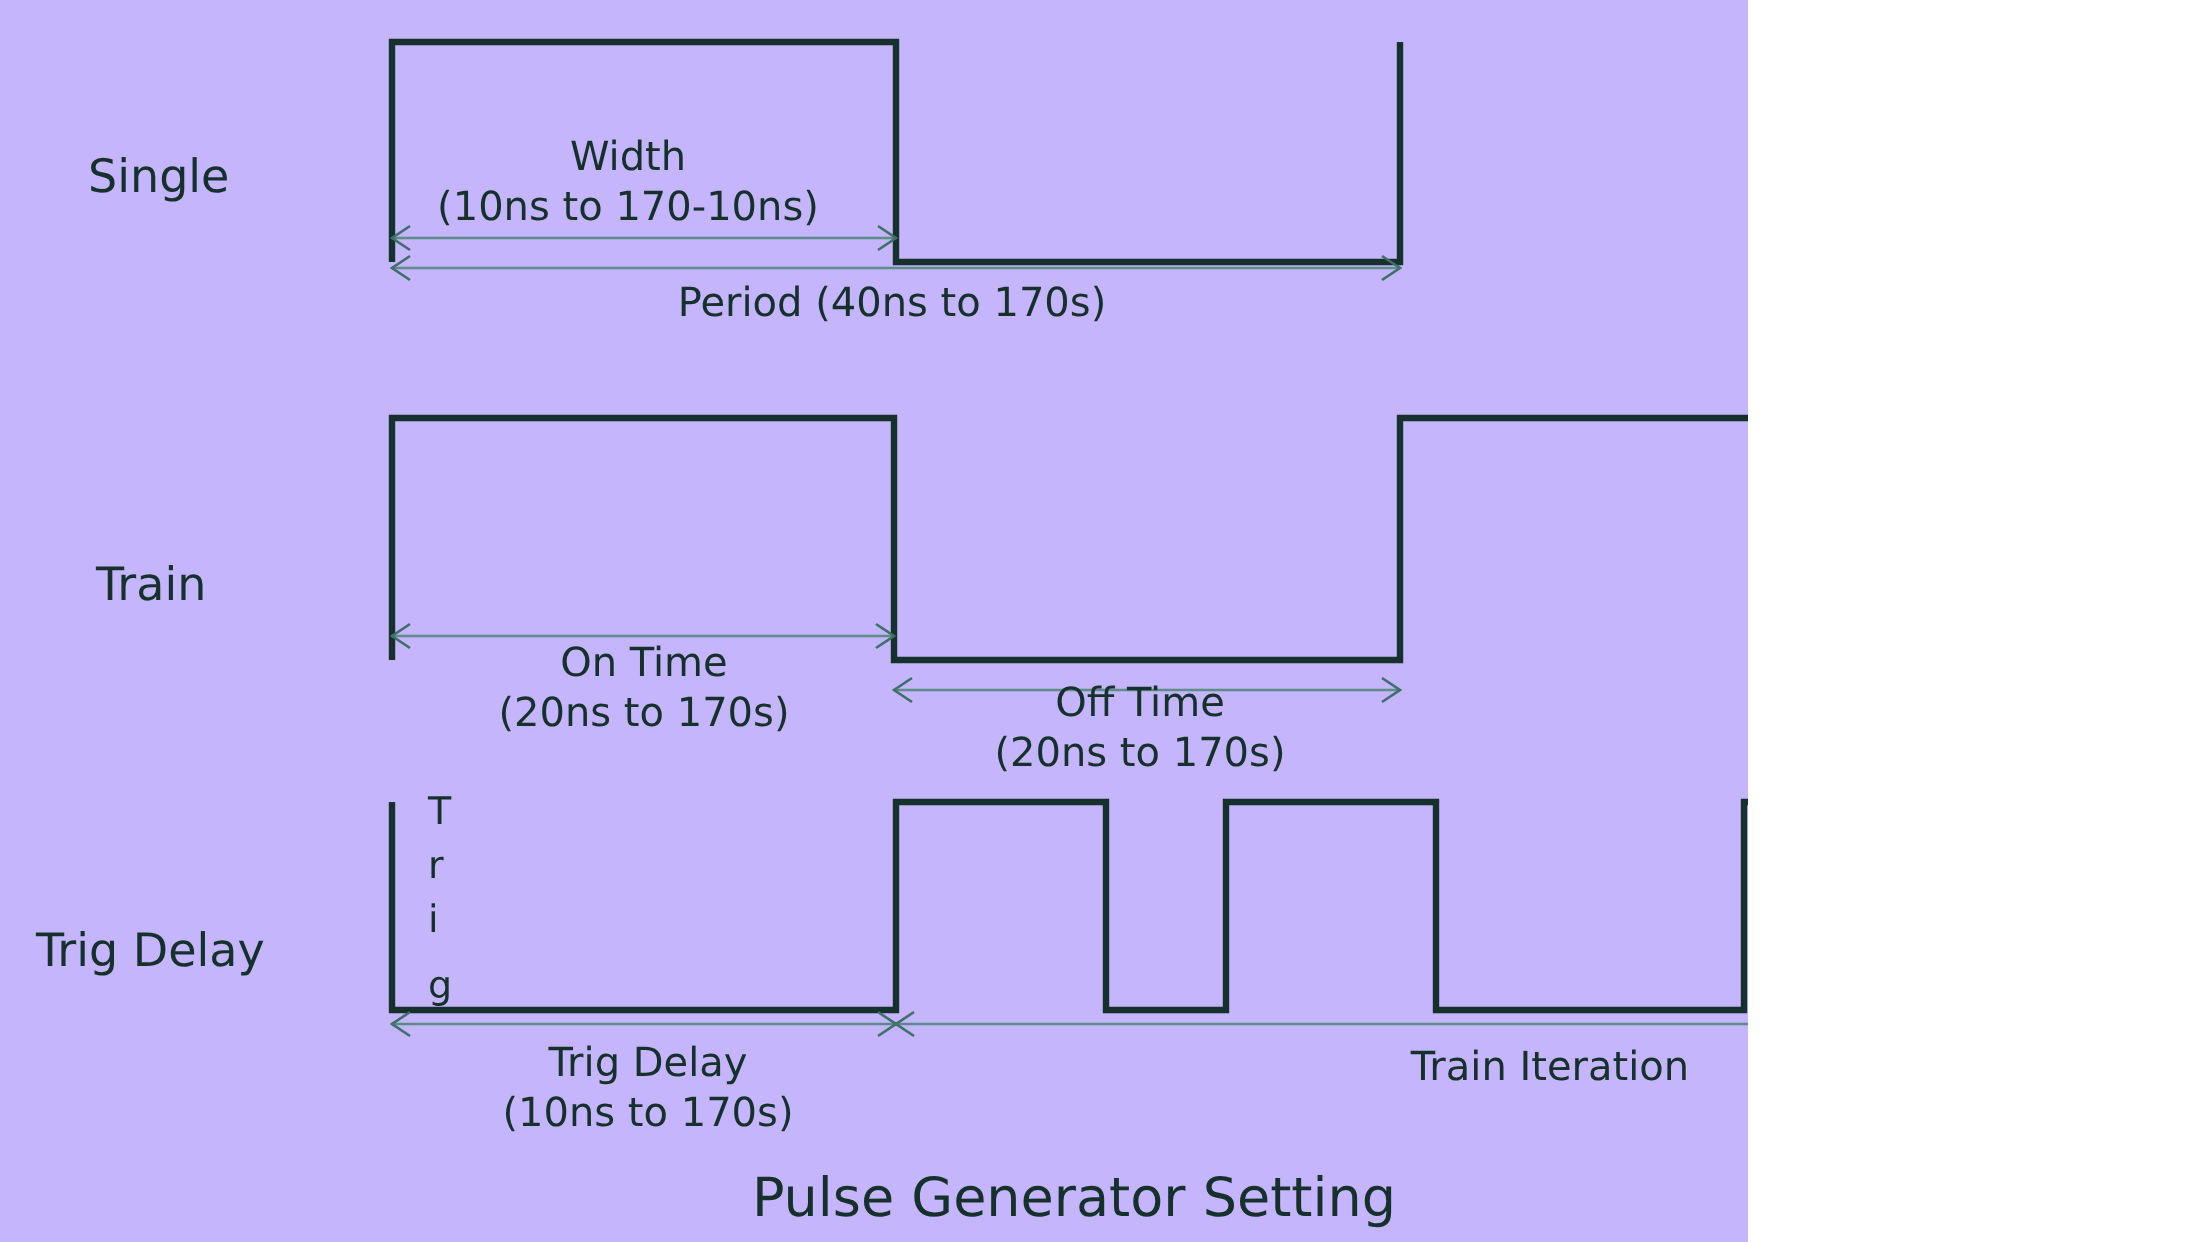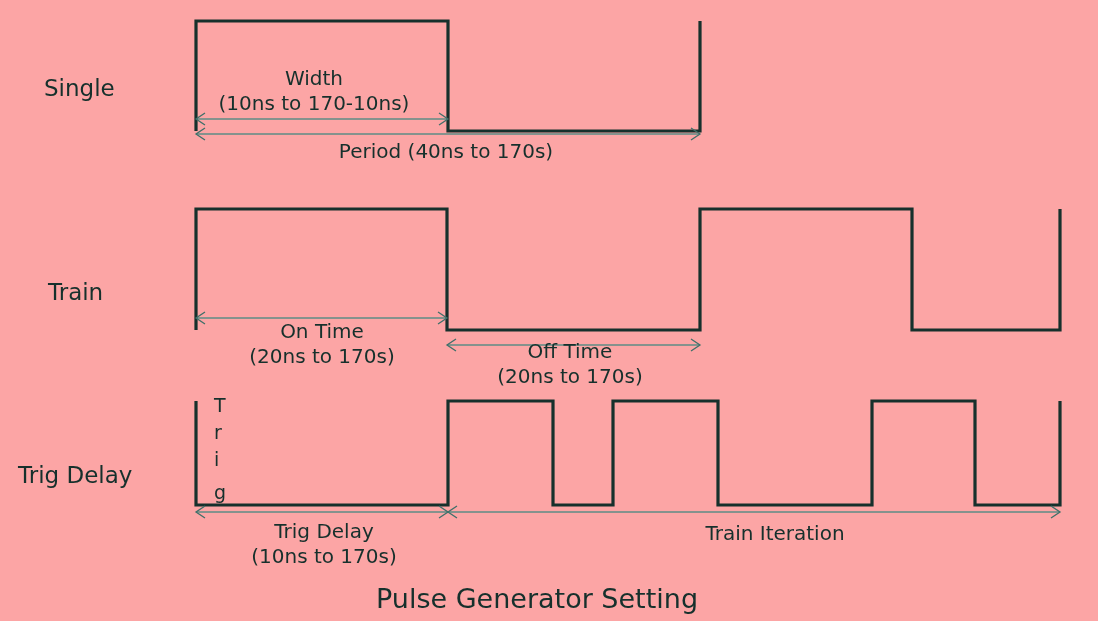--- a/index.html
+++ b/index.html
@@ -5,23 +5,23 @@
   html, body {
     margin: 0;
     padding: 0;
     background: #ffffff;
   }
   body {
     font-family: "DejaVu Sans", sans-serif;
   }
   #diagram-root {
     position: relative;
-    width: 1098px;
+    width: 874px;
     height: 621px;
-    background: #fca5a5;
+    background: #c4b5fd;
     overflow: hidden;
   }
   svg#waveform-svg {
     position: absolute;
     left: 0;
     top: 0;
     width: 1098px;
     height: 621px;
     display: block;
   }

